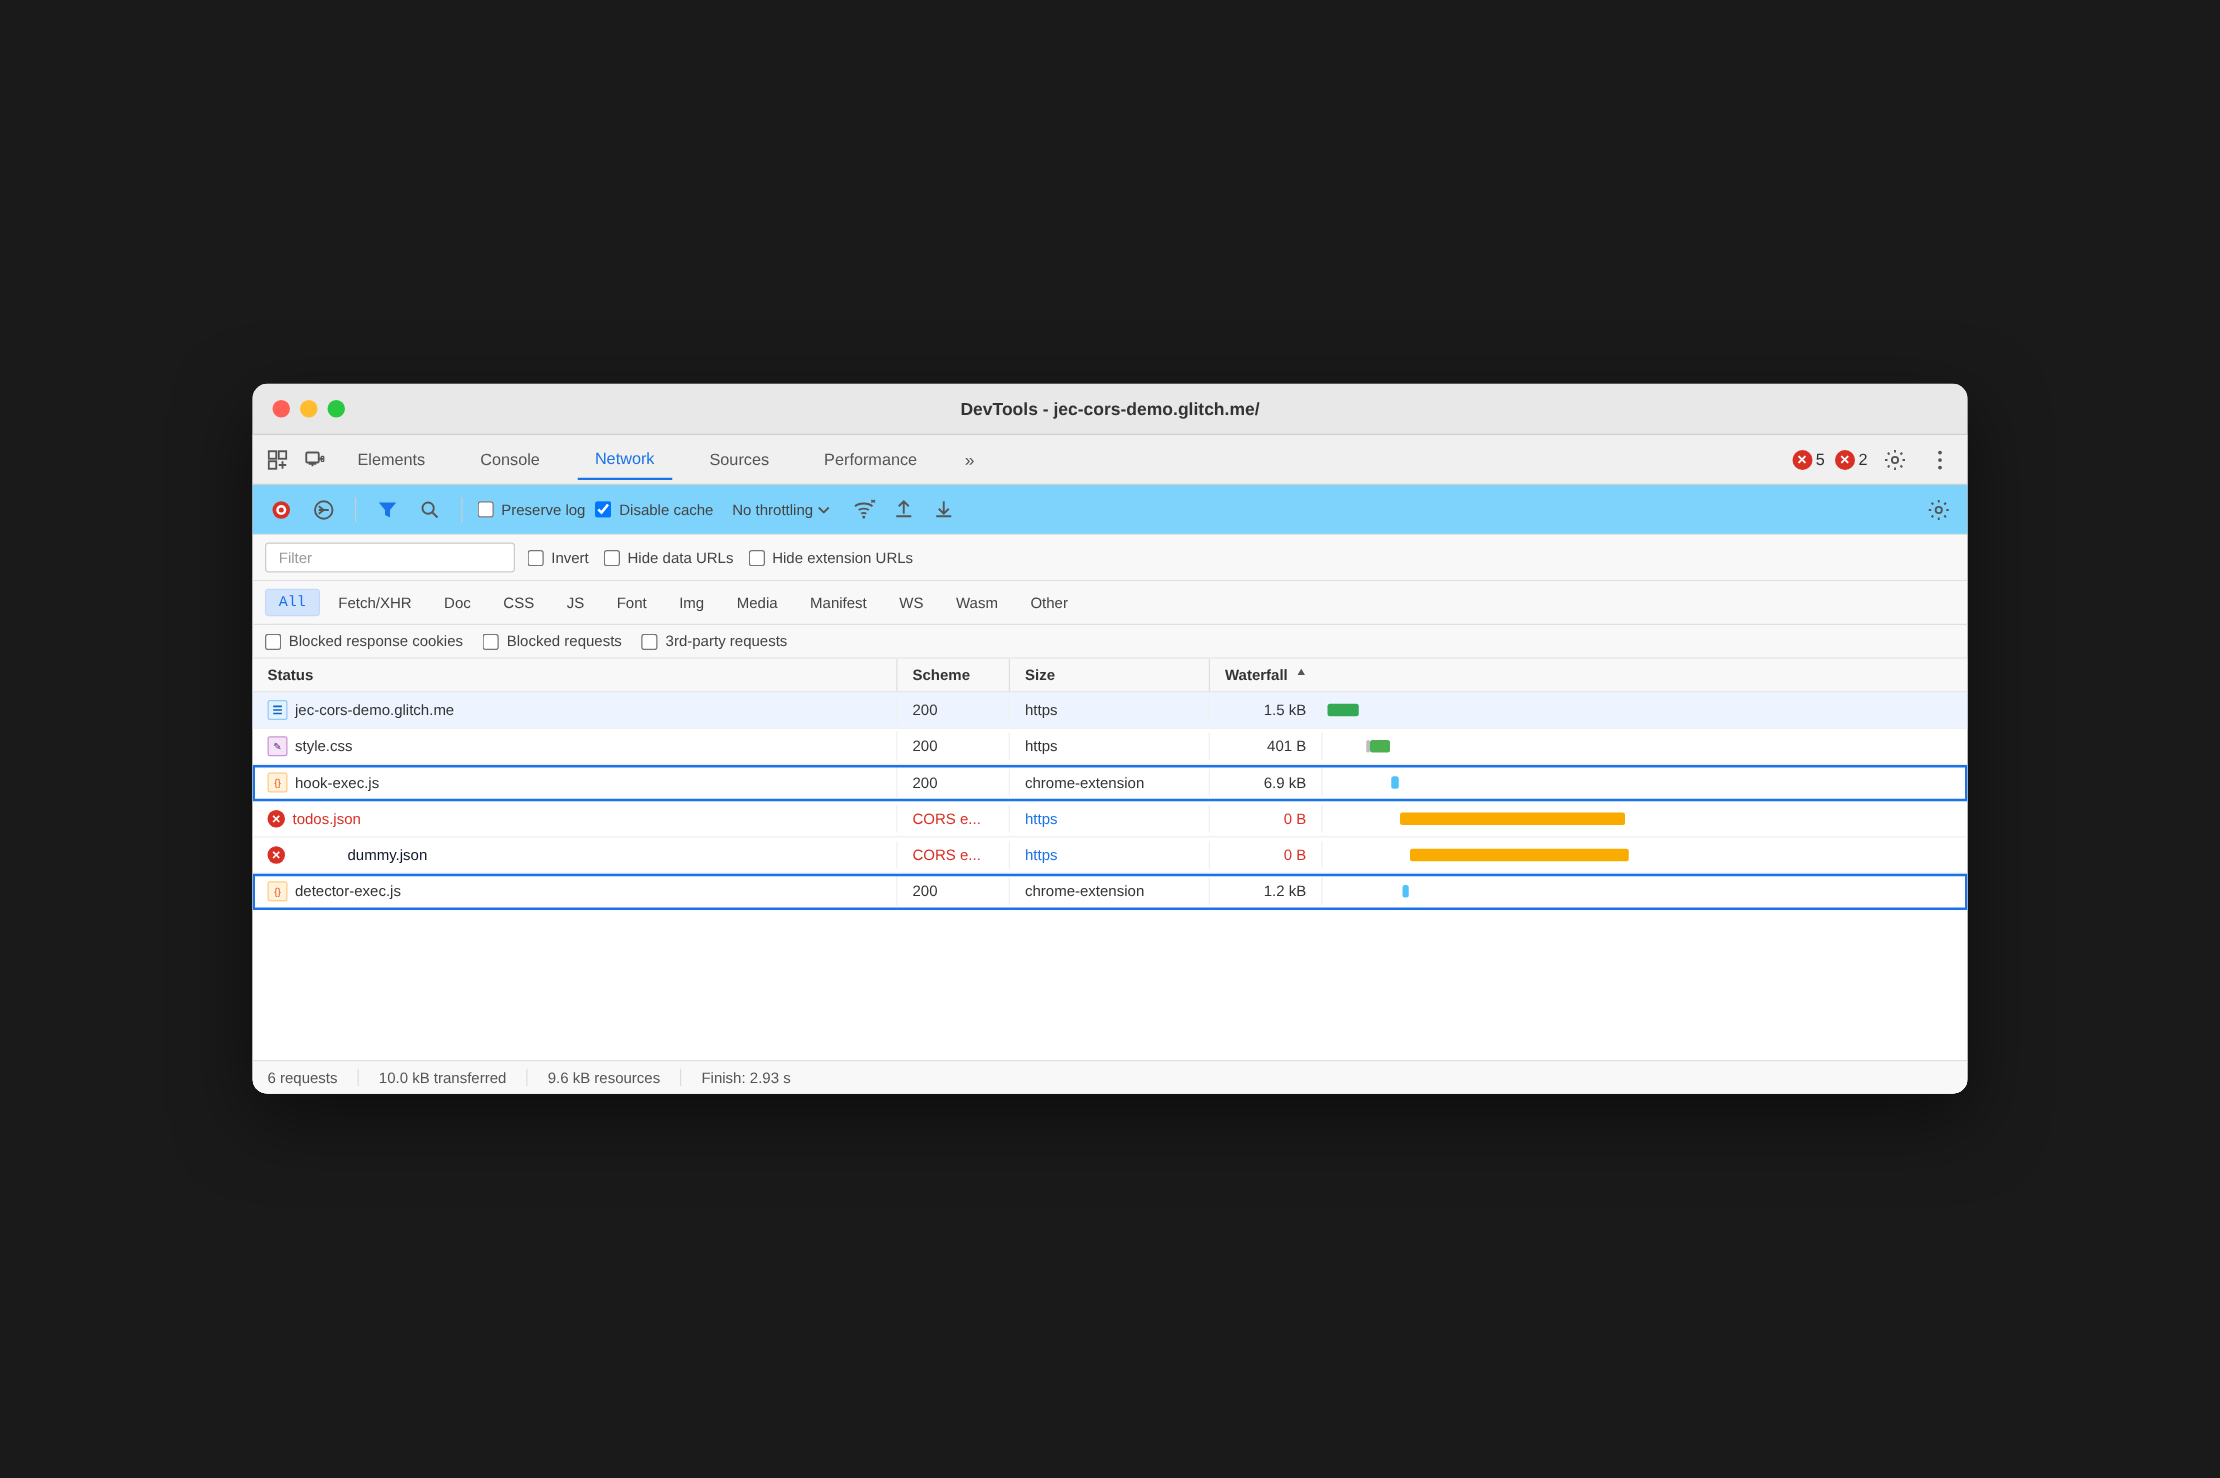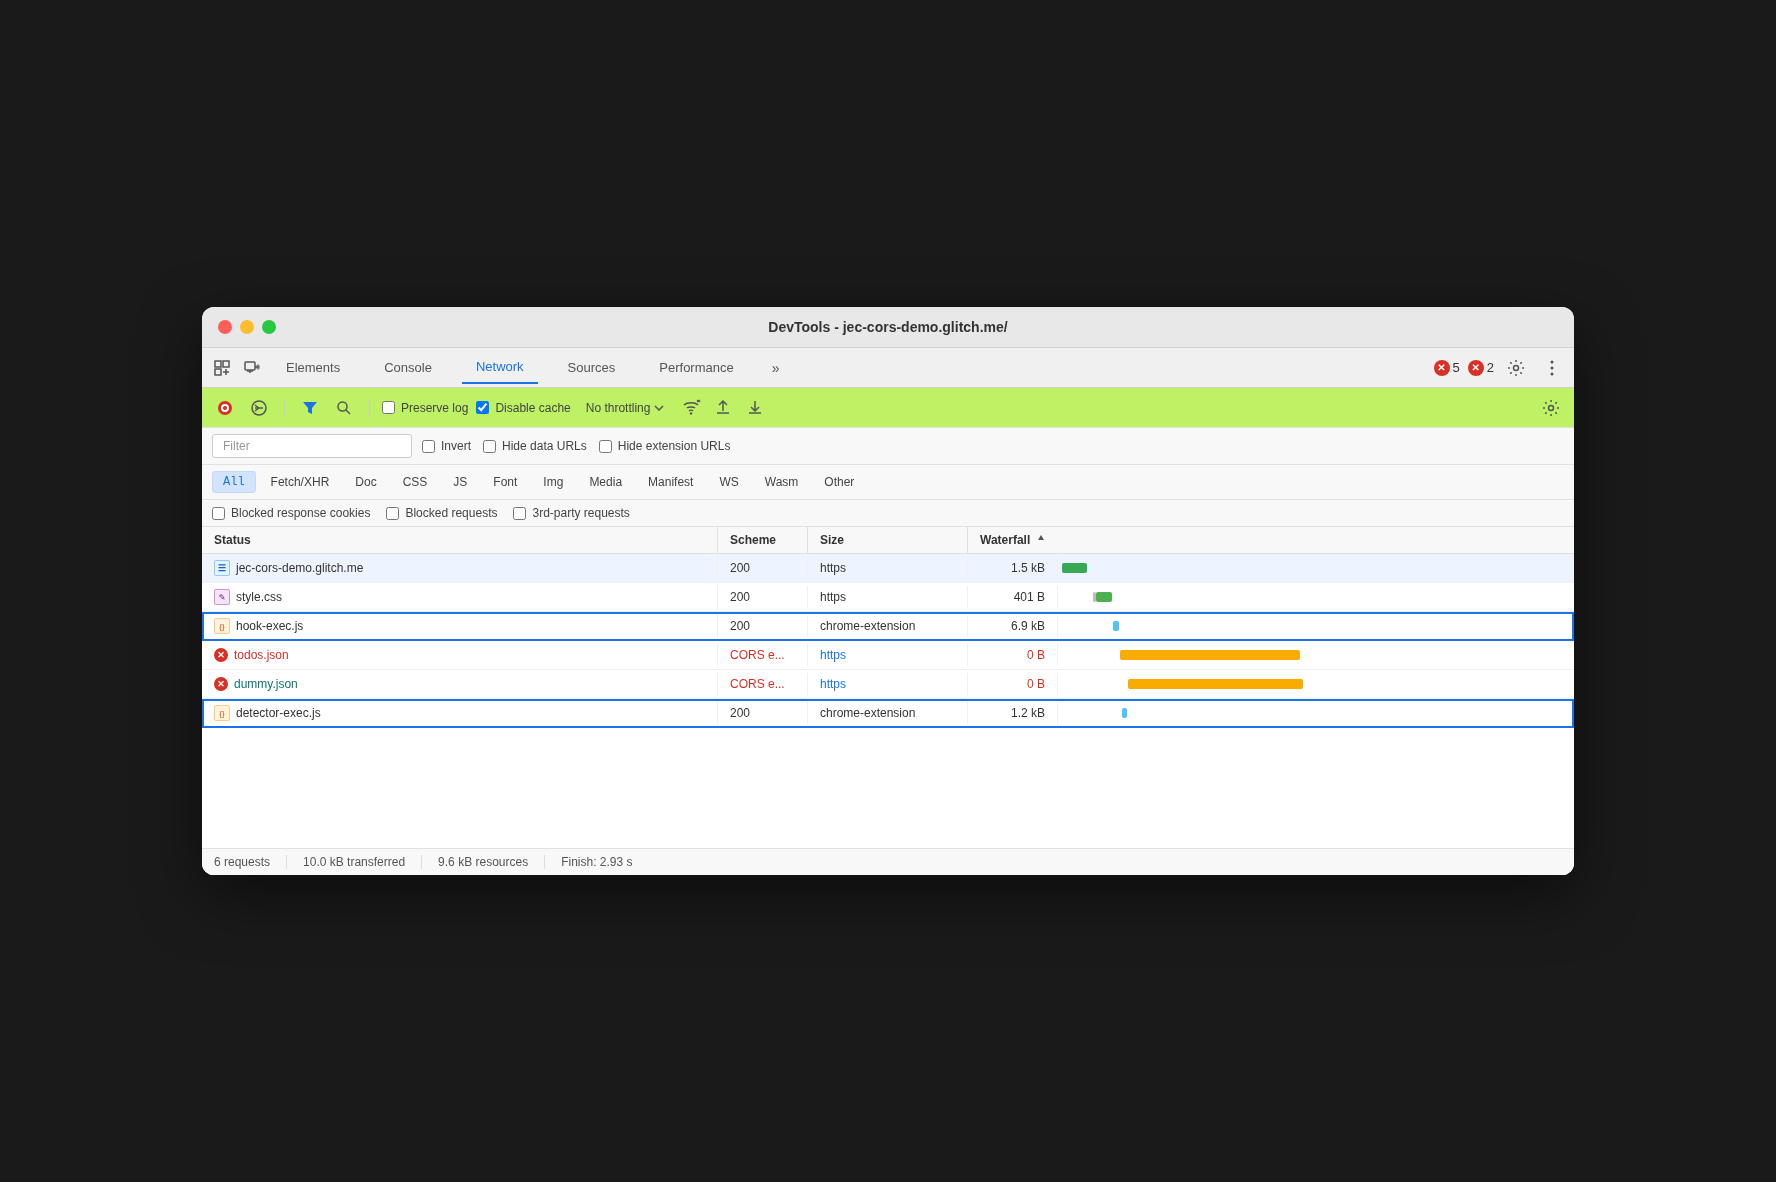--- a/index.html
+++ b/index.html
@@ -140,21 +140,21 @@
       justify-content: center;
       color: #555;
       cursor: pointer;
       border-radius: 3px;
     }
     
     .toolbar {
       display: flex;
       align-items: center;
       padding: 6px 10px;
-      background: #bef264;
+      background: #7dd3fc;
       border-bottom: 1px solid #e0e0e0;
       gap: 8px;
       height: 40px;
     }
     .toolbar-btn {
       width: 26px;
       height: 26px;
       display: flex;
       align-items: center;
       justify-content: center;
@@ -608,21 +608,21 @@
         <div class="td" style="color:#1a73e8;">https</div>
         <div class="td size-cell" style="color:#d93025;">0 B</div>
         <div class="td waterfall-cell">
           <div class="waterfall-bar" style="left:62px; width:180px; background:#f9ab00;"></div>
         </div>
       </div>
 
       <div class="table-row error-row">
         <div class="td name-cell">
           <div class="file-icon error" style="font-size:9px;font-weight:bold;display:flex;align-items:center;justify-content:center;">✕</div>
-          <span style="color:#0f766e;">dummy.json</span>
+          <span style="color:#0f172a;margin-left:44px;">dummy.json</span>
         </div>
         <div class="td" style="color:#d93025;">CORS e...</div>
         <div class="td" style="color:#1a73e8;">https</div>
         <div class="td size-cell" style="color:#d93025;">0 B</div>
         <div class="td waterfall-cell">
           <div class="waterfall-bar" style="left:70px; width:175px; background:#f9ab00;"></div>
         </div>
       </div>
 
       <div class="table-row highlighted">

